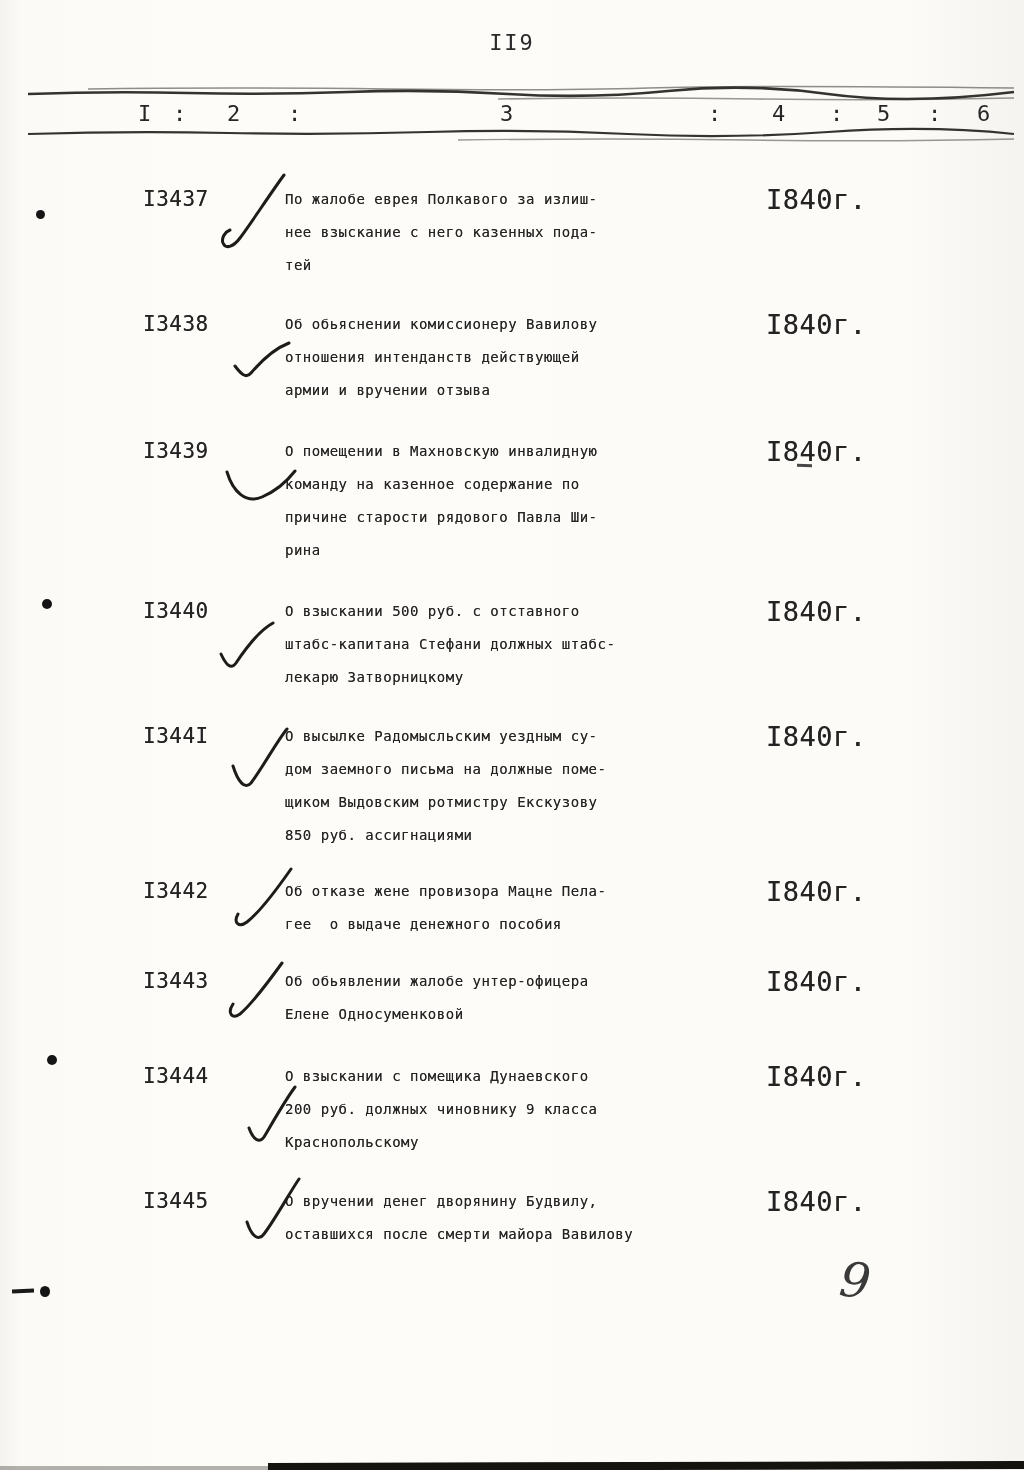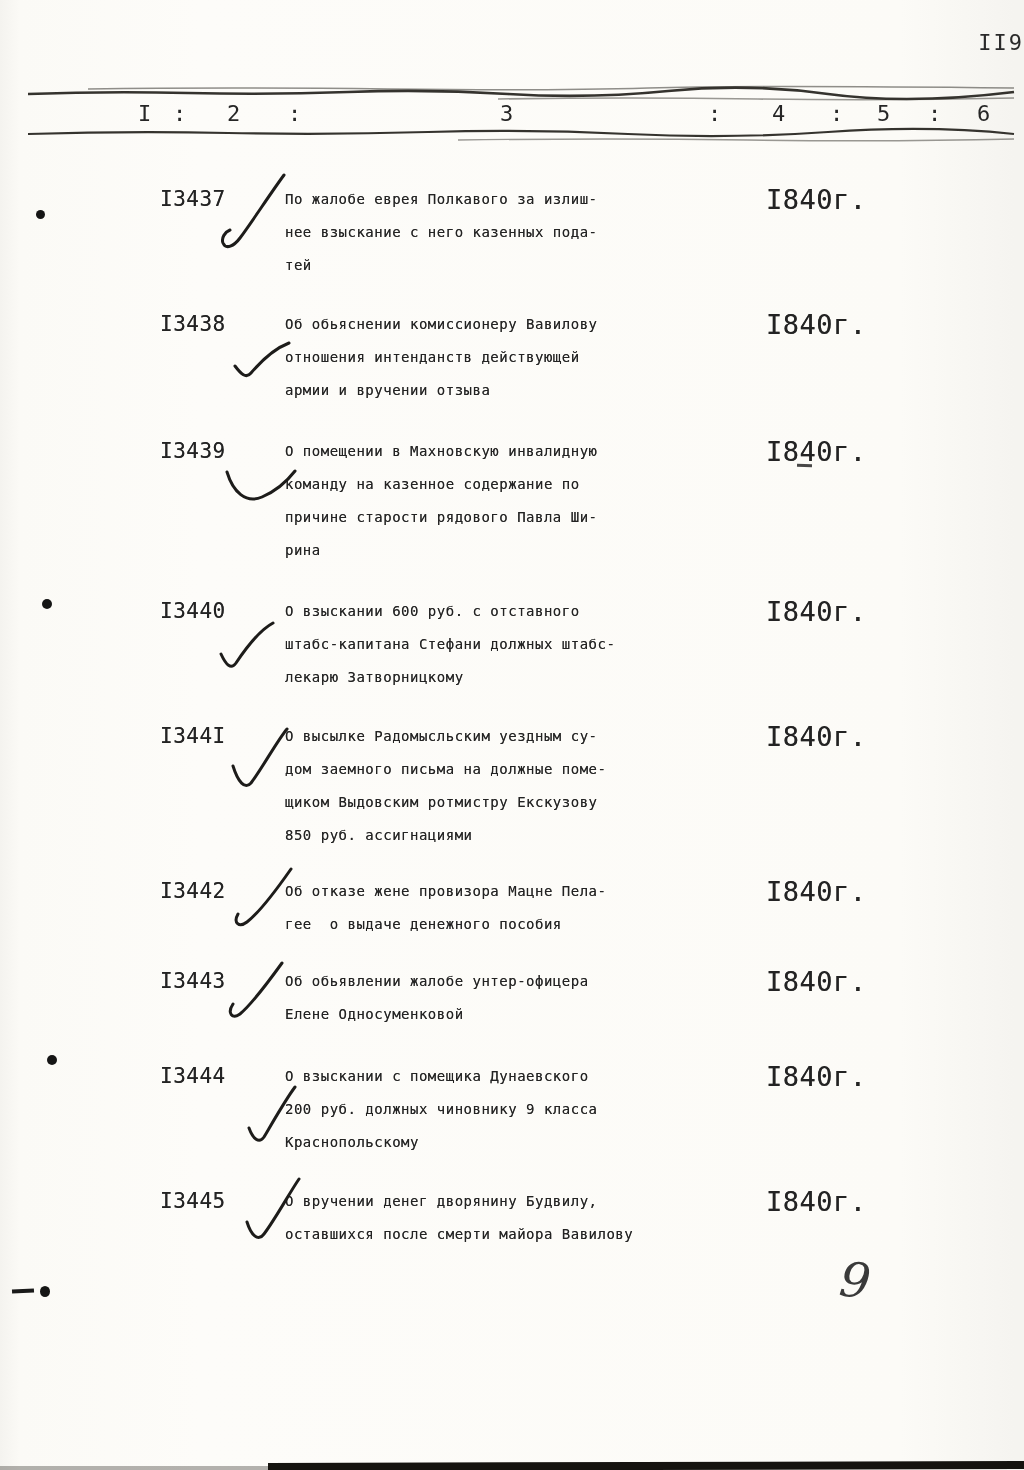--- a/index.html
+++ b/index.html
@@ -14,30 +14,30 @@
   .paper { position:absolute; inset:0; background:linear-gradient(90deg,#f4f3ef 0px,#fbfaf6 20px,#fdfcf9 200px,#fcfbf7 900px,#f5f4f0 1014px); }
   .edge-bottom {
     position:absolute; left:268px; right:-4px; bottom:0; height:8px;
     background:#15130f; transform:rotate(-0.15deg);
   }
   .edge-bottom-left {
     position:absolute; left:0; width:300px; bottom:0; height:4px;
     background:rgba(40,38,32,0.35);
   }
   .page-number {
-    position:absolute; left:0; right:0; top:30px; text-align:right;
+    position:absolute; left:0; right:0; top:30px; text-align:center;
     font-size:22px; letter-spacing:2px; color:#2a2a2a;
   }
   
   .rules-svg { position:absolute; left:28px; top:82px; }
   .col-label { position:absolute; top:101px; font-size:22px; color:#262626; }
   .sep-label { position:absolute; top:101px; font-size:22px; color:#262626; }
   
   .entry { position:absolute; left:0; width:100%; }
-  .num  { position:absolute; left:143px; font-size:21px; letter-spacing:0.5px; line-height:33px; text-shadow:0 0 0.4px rgba(0,0,0,0.55);margin-left:17px; }
+  .num  { position:absolute; left:143px; font-size:21px; letter-spacing:0.5px; line-height:33px; text-shadow:0 0 0.4px rgba(0,0,0,0.55); }
   .desc { position:absolute; left:285px; font-size:14px; letter-spacing:0.5px; line-height:33px; white-space:pre; text-shadow:0 0 0.4px rgba(0,0,0,0.55); }
   .year { position:absolute; left:766px; font-size:27px; letter-spacing:0.5px; line-height:33px; text-shadow:0 0 0.4px rgba(0,0,0,0.55); }
   .check { position:absolute; }
   .check path { stroke:#1d1c1a; stroke-width:3; fill:none; stroke-linecap:round; }
   .ink-dot { position:absolute; background:#151515; border-radius:50%; }
   .ink-dash { position:absolute; background:#1a1a1a; }
   .hand-mark {
     position:absolute; left:840px; top:1252px;
     font-family:"DejaVu Serif","Liberation Serif",serif;
     font-style:italic; font-size:48px; color:#3a3a3a;
@@ -88,21 +88,21 @@
 <div class="entry" style="top:435px">
   <span class="num">I3439</span>
   <div class="desc">О помещении в Махновскую инвалидную
 команду на казенное содержание по
 причине старости рядового Павла Ши-
 рина</div>
   <span class="year">I840г.</span>
 </div>
 <div class="entry" style="top:595px">
   <span class="num">I3440</span>
-  <div class="desc">О взыскании 600 руб. с отставного
+  <div class="desc">О взыскании 500 руб. с отставного
 штабс-капитана Стефани должных штабс-
 лекарю Затворницкому</div>
   <span class="year">I840г.</span>
 </div>
 <div class="entry" style="top:720px">
   <span class="num">I344I</span>
   <div class="desc">О высылке Радомысльским уездным су-
 дом заемного письма на должные поме-
 щиком Выдовским ротмистру Екскузову
 850 руб. ассигнациями</div>

